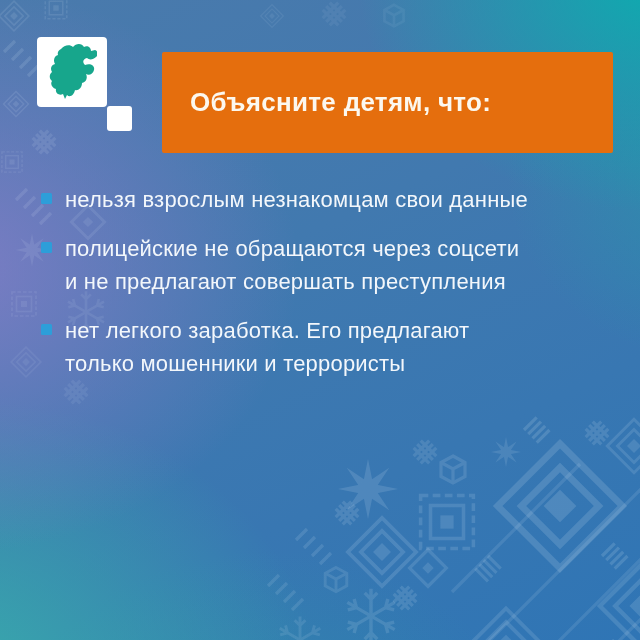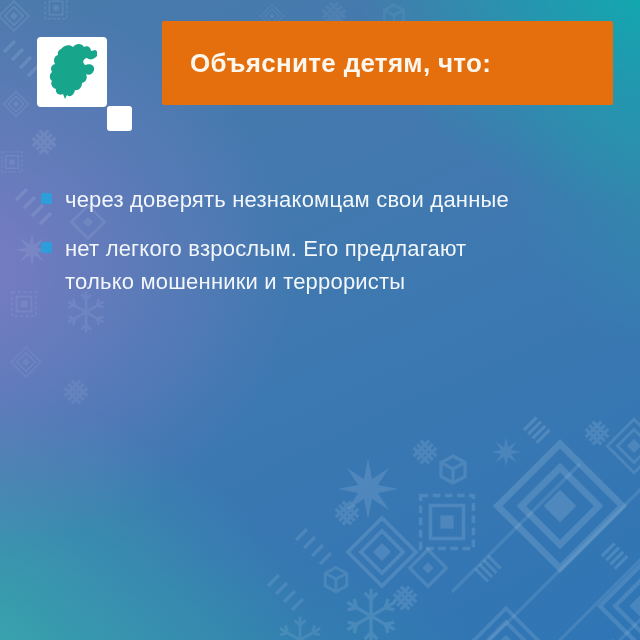--- a/index.html
+++ b/index.html
@@ -16,21 +16,21 @@
   }
   .pattern{position:absolute;left:0;top:0;width:640px;height:640px;pointer-events:none;}
   .pattern .s{stroke:#eaf6ff;fill:none;stroke-width:3.2;}
   .pattern .f{fill:#eaf6ff;stroke:none;}
 
   .logo-tile{position:absolute;left:37px;top:37px;width:70px;height:70px;background:#fff;border-radius:4px;}
   .logo-tile-small{position:absolute;left:107px;top:106px;width:25px;height:25px;background:#fff;border-radius:3px;}
   .map-svg{position:absolute;left:10px;top:6px;}
 
   .banner{
-    position:absolute;left:162px;top:21px;width:451px;height:84px;
+    position:absolute;left:162px;top:52px;width:451px;height:101px;
     background:#E56E0D;border-radius:2px;
     display:flex;align-items:center;box-sizing:border-box;padding-left:28px;
   }
   .banner h1{
     margin:0;font-size:26px;font-weight:700;color:#FCF8EF;letter-spacing:.3px;
   }
 
   .advice{position:absolute;left:41px;top:183px;width:560px;list-style:none;margin:0;padding:0;}
   .advice li{display:flex;align-items:flex-start;margin:0 0 16px 0;}
   .bullet{flex:0 0 11px;width:11px;height:11px;background:#2D9ED9;border-radius:1.5px;margin:10px 13px 0 0;}
@@ -152,22 +152,27 @@
   </div>
   <div class="logo-tile-small"></div>
 
   <div class="banner">
     <h1>Объясните детям, что:</h1>
   </div>
 
   <ul class="advice">
     <li>
       <span class="bullet"></span>
-      <p>через доверять незнакомцам свои данные</p>
+      <p>нельзя взрослым незнакомцам свои данные</p>
     </li>
     <li>
       <span class="bullet"></span>
-      <p>нет легкого взрослым. Его предлагают
+      <p>полицейские не обращаются через соцсети
+и не предлагают совершать преступления</p>
+    </li>
+    <li>
+      <span class="bullet"></span>
+      <p>нет легкого заработка. Его предлагают
 только мошенники и террористы</p>
     </li>
   </ul>
 
 </div>
 
 </body></html>

